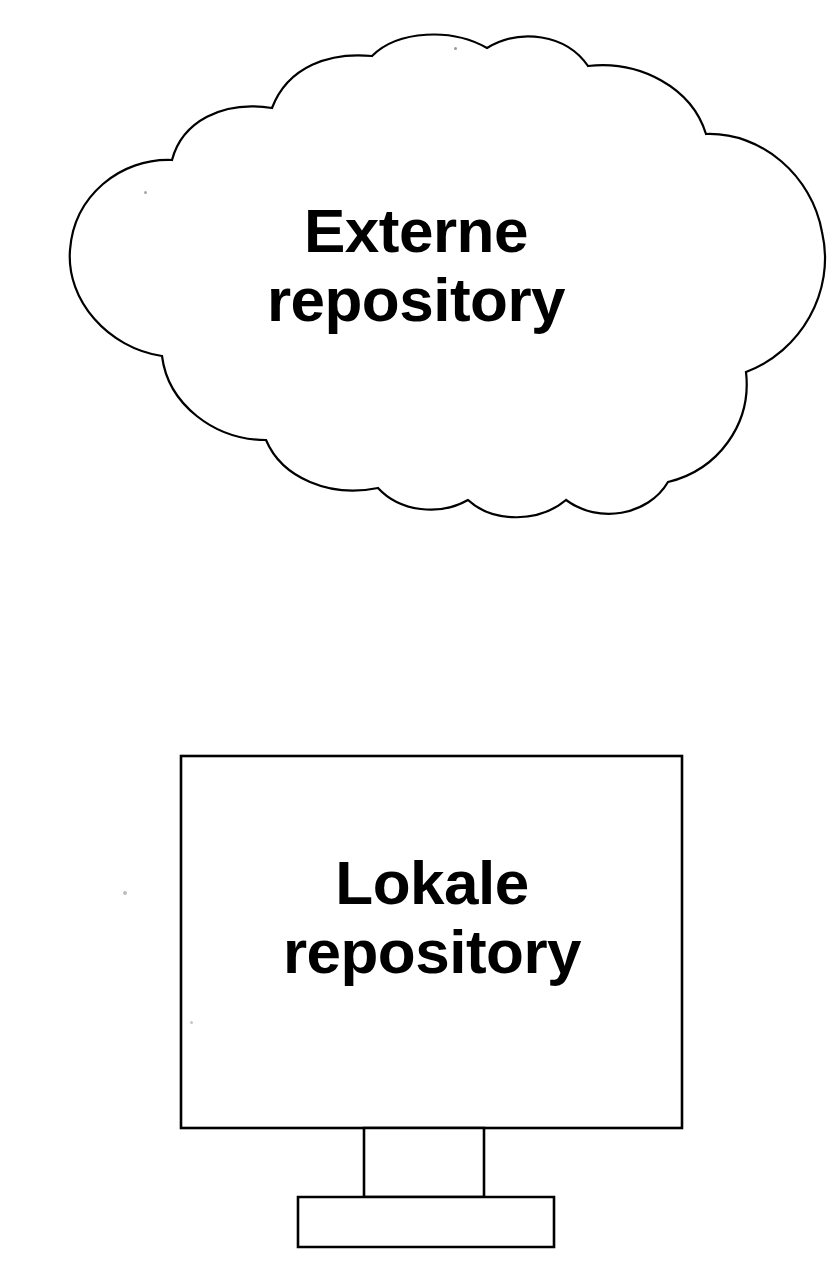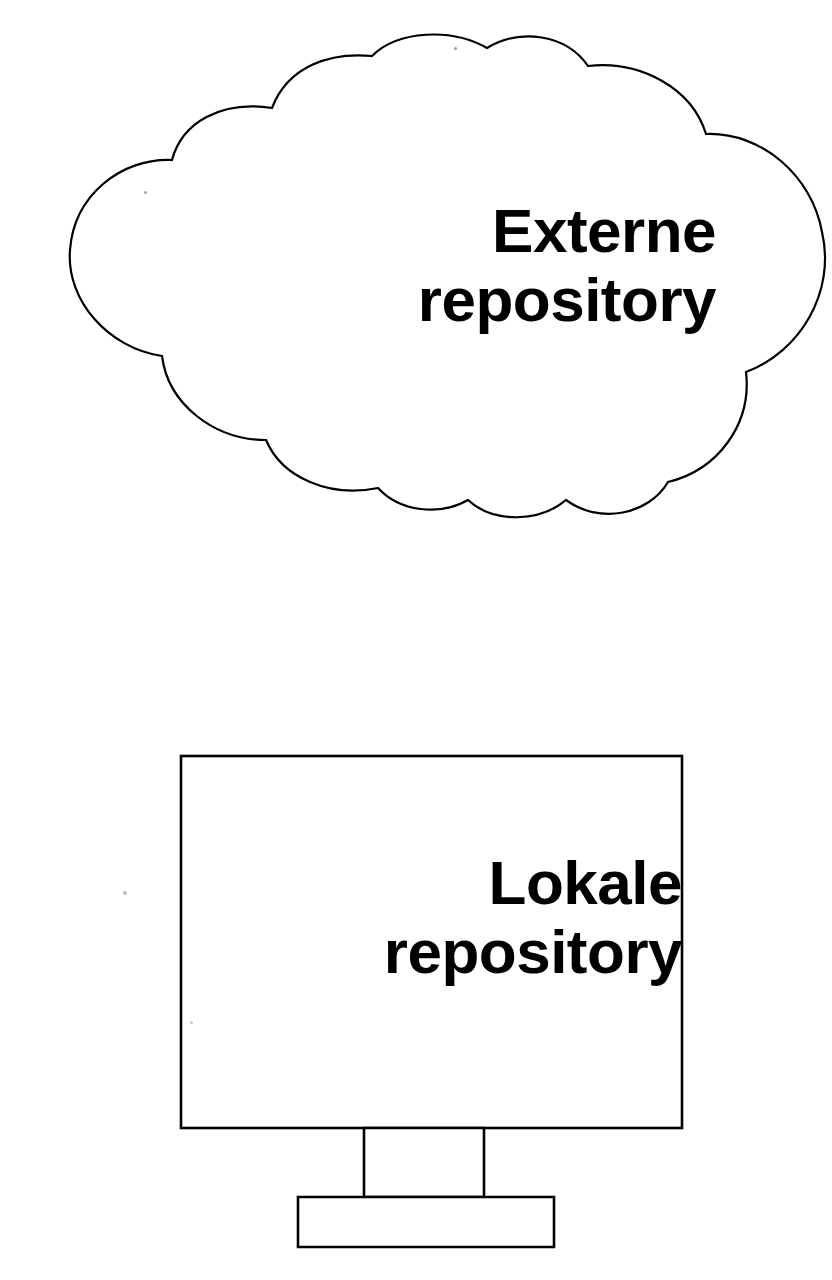--- a/index.html
+++ b/index.html
@@ -40,21 +40,21 @@
     stroke-linejoin: miter;
     stroke-linecap: butt;
   }
   .shape-outline.thin {
     stroke-width: 2.6;
   }
 
   
   .node-label {
     position: absolute;
-    text-align: right;
+    text-align: center;
     color: #000000;
     font-family: "Liberation Sans", sans-serif;
     font-weight: bold;
     line-height: 1.12;
     letter-spacing: -0.5px;
     white-space: pre-line;
     user-select: none;
   }
 
   #external-repo-label {

